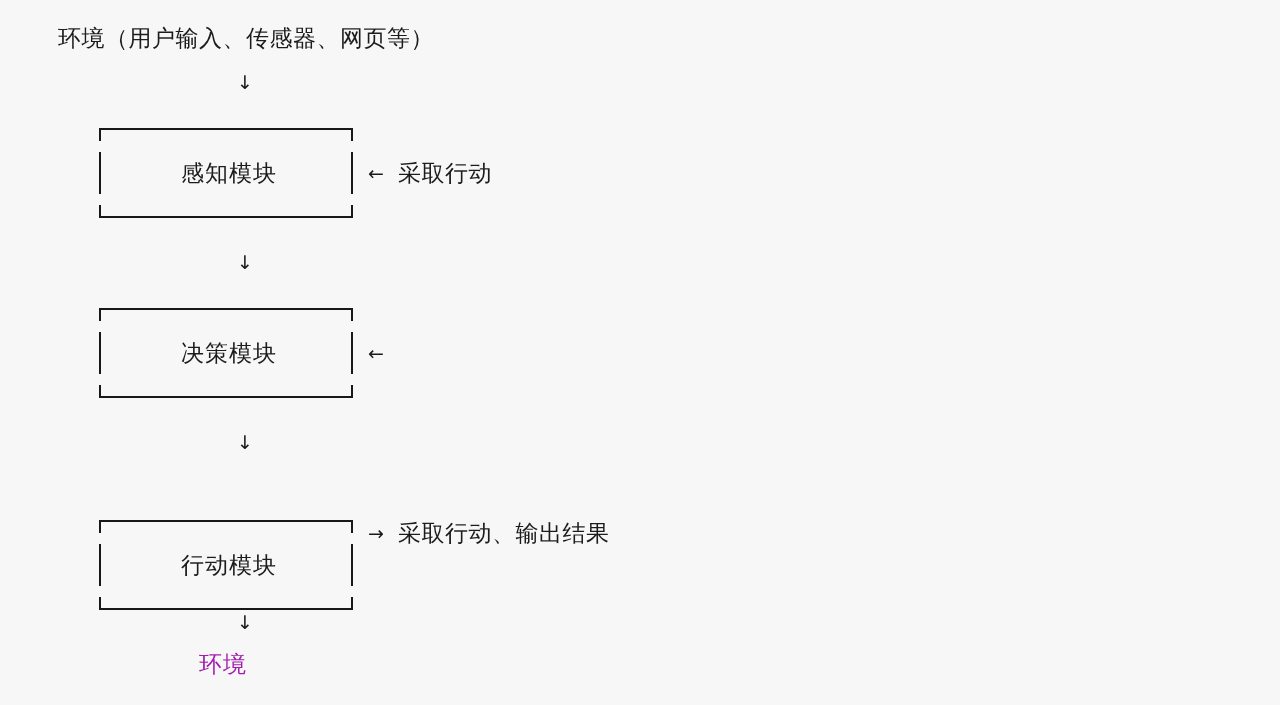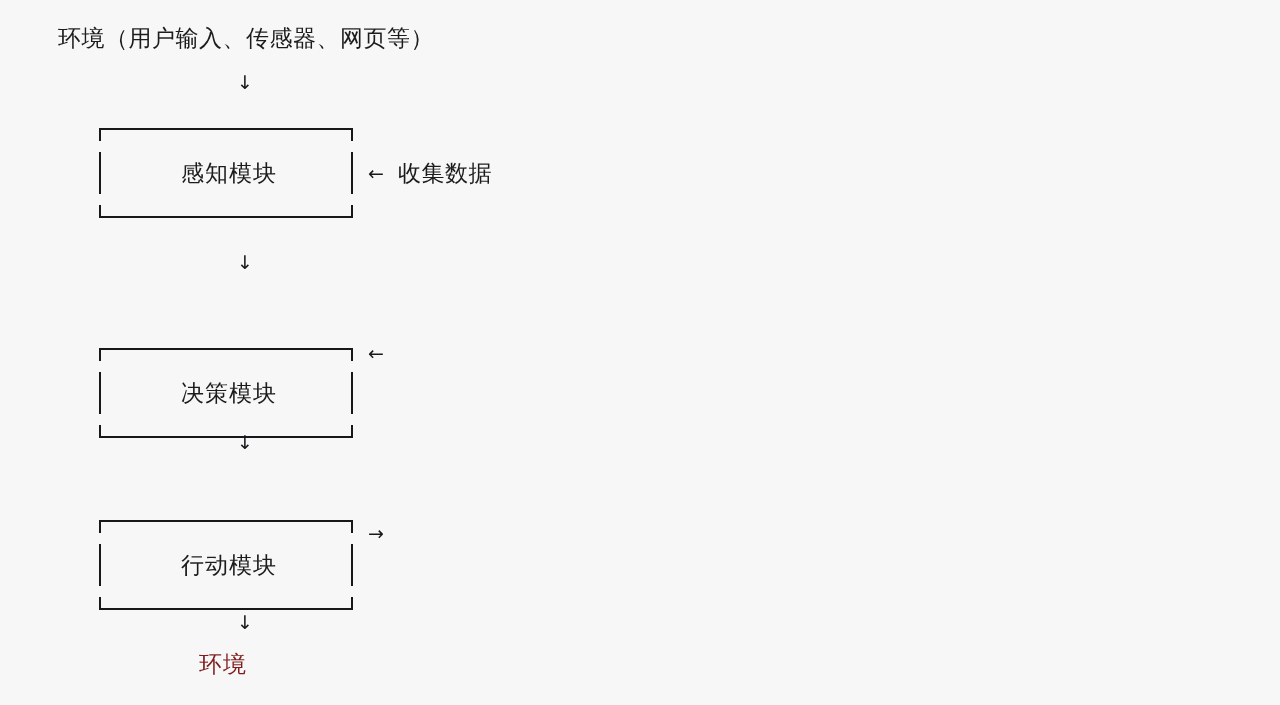--- a/index.html
+++ b/index.html
@@ -143,21 +143,21 @@
 
   
   .env-bottom {
     position: absolute;
     left: 199px;
     top: 648px;
     font-size: 23px;
     line-height: 32px;
     letter-spacing: 1px;
     white-space: pre;
-    color: #7f1d1d;
+    color: #a21caf;
   }
 </style>
 </head>
 <body>
 
 <div class="diagram">
 
   <div class="env-top">环境（用户输入、传感器、网页等）</div>
 
   <div class="flow-arrow" style="left:232px; top:72px;">↓</div>
@@ -169,28 +169,28 @@
       <span class="box-line stub stub-tl"></span>
       <span class="box-line stub stub-tr"></span>
       <span class="box-line stub stub-bl"></span>
       <span class="box-line stub stub-br"></span>
       <span class="box-line bar bar-left"></span>
       <span class="box-line bar bar-right"></span>
       <div class="box-label">感知模块</div>
     </div>
     <div class="annotation" style="top:157px;">
       <span class="ann-arrow">←</span>
-      <span class="ann-text">收集数据</span>
+      <span class="ann-text">采取行动</span>
     </div>
   </div>
 
   <div class="flow-arrow" style="left:232px; top:252px;">↓</div>
 
   <div class="module-group" style="top:0;">
-    <div class="box" style="top:308px;margin-top:40px;">
+    <div class="box" style="top:308px;">
       <span class="box-line rule-top"></span>
       <span class="box-line rule-bottom"></span>
       <span class="box-line stub stub-tl"></span>
       <span class="box-line stub stub-tr"></span>
       <span class="box-line stub stub-bl"></span>
       <span class="box-line stub stub-br"></span>
       <span class="box-line bar bar-left"></span>
       <span class="box-line bar bar-right"></span>
       <div class="box-label">决策模块</div>
     </div>
@@ -208,20 +208,21 @@
       <span class="box-line stub stub-tl"></span>
       <span class="box-line stub stub-tr"></span>
       <span class="box-line stub stub-bl"></span>
       <span class="box-line stub stub-br"></span>
       <span class="box-line bar bar-left"></span>
       <span class="box-line bar bar-right"></span>
       <div class="box-label">行动模块</div>
     </div>
     <div class="annotation" style="top:517px;">
       <span class="ann-arrow">→</span>
+      <span class="ann-text">采取行动、输出结果</span>
     </div>
   </div>
 
   <div class="flow-arrow" style="left:232px; top:612px;">↓</div>
 
   <div class="env-bottom">环境</div>
 
 </div>
 
 </body></html>

